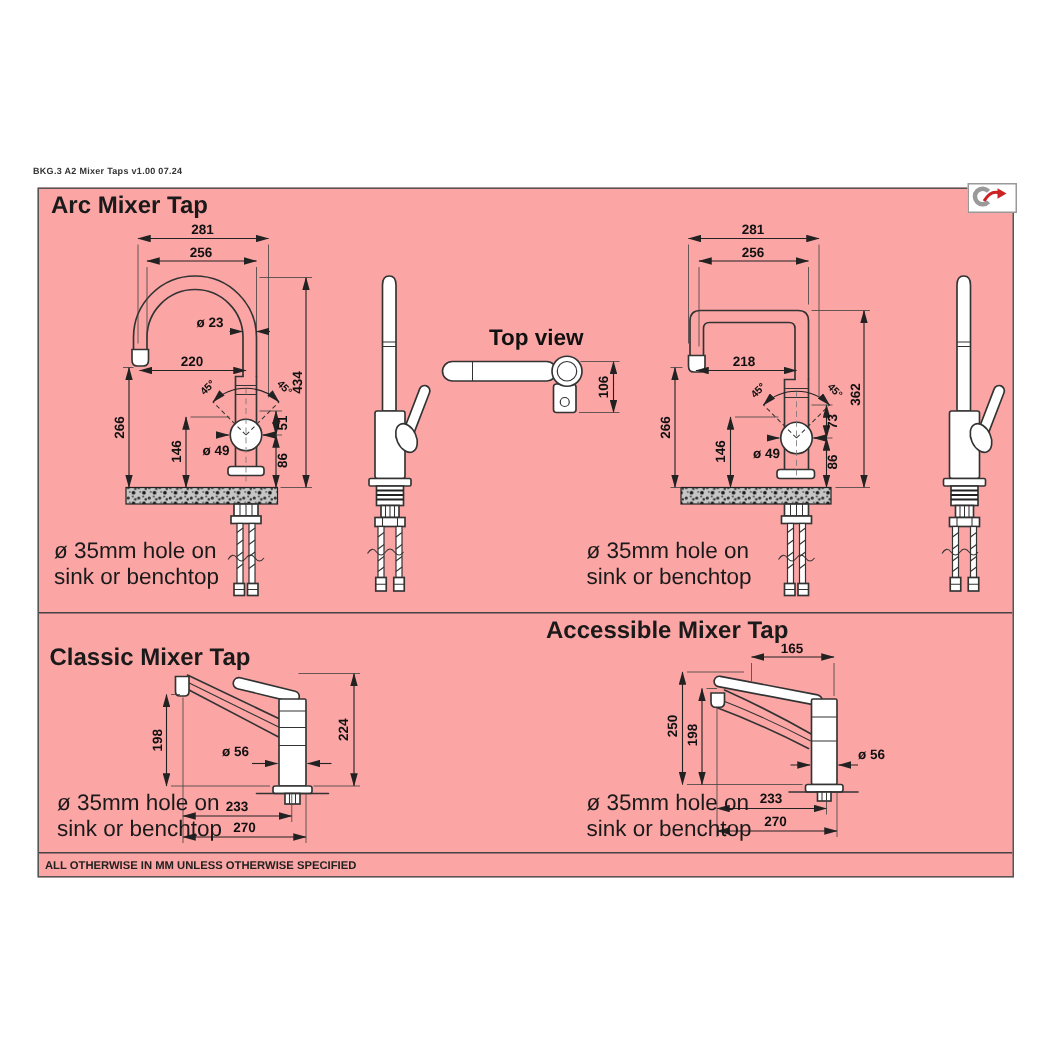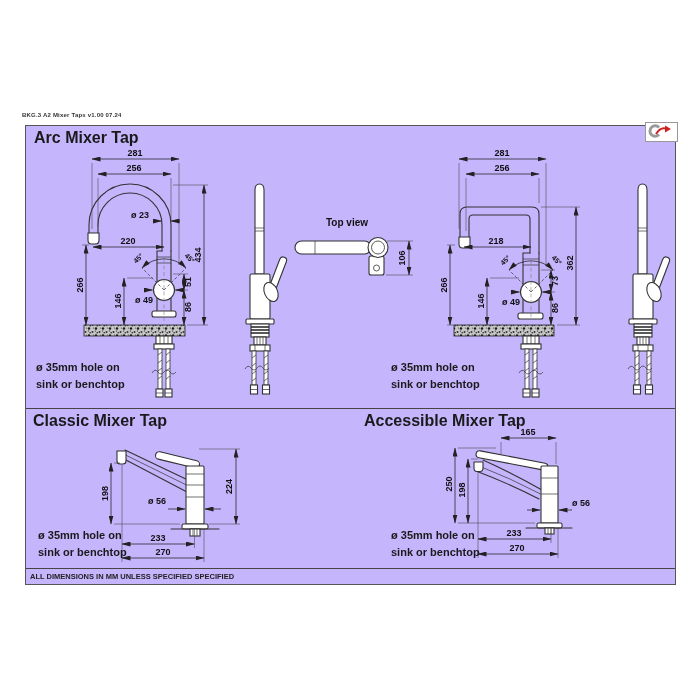--- a/index.html
+++ b/index.html
@@ -1,27 +1,27 @@
 <!DOCTYPE html>
 <html><head>
 <meta charset="utf-8">
 <style>
   html,body{margin:0;padding:0;background:#fff;}
   .page{position:relative;width:700px;height:700px;background:#fff;
         font-family:"Liberation Sans",sans-serif;color:#111;}
   .header-code{position:absolute;left:22px;top:112px;font-size:6px;font-weight:700;color:#333;letter-spacing:.2px;}
   .logo-box{position:absolute;left:645px;top:122px;width:31px;height:18px;border:1px solid #999;background:#fff;z-index:5;}
-  .sheet{position:absolute;left:25px;top:125px;width:649px;height:458px;border:1px solid #555;background:#c4b5fd;overflow:hidden;}
+  .sheet{position:absolute;left:25px;top:125px;width:649px;height:458px;border:1px solid #555;background:#fca5a5;overflow:hidden;}
   .title{position:absolute;font-size:16px;font-weight:700;color:#1a1a1a;white-space:nowrap;}
   .t-arc{left:8px;top:3px;}
   .t-cube{left:344px;top:3px;}
-  .t-classic{left:7px;top:286px;text-align:center;}
+  .t-classic{left:7px;top:304px;text-align:center;}
   .t-accessible{left:338px;top:286px;text-align:right;}
-  .tv-label{position:absolute;left:300px;top:91px;font-size:10px;font-weight:700;}
-  .note{position:absolute;font-size:11px;font-weight:700;line-height:17px;color:#1a1a1a;white-space:nowrap;}
+  .tv-label{position:absolute;left:300px;top:91px;font-size:15px;font-weight:700;}
+  .note{position:absolute;font-size:15px;font-weight:400;line-height:17px;color:#1a1a1a;white-space:nowrap;}
   .n-arc{left:10px;top:233px;}
   .n-cube{left:365px;top:233px;}
   .n-classic{left:12px;top:401px;}
   .n-accessible{left:365px;top:401px;}
   .divider{position:absolute;left:0;top:282px;width:100%;border-top:1px solid #444;}
   .footer-rule{position:absolute;left:0;top:442px;width:100%;border-top:1px solid #444;}
   .footer{position:absolute;left:4px;top:446px;font-size:7.5px;font-weight:700;color:#222;}
   .svg-abs{position:absolute;overflow:visible;}
   
   .ln{stroke:#333;stroke-width:1.1;fill:none;stroke-linecap:round;}
@@ -376,16 +376,16 @@
     <div class="note n-classic">
       <div>ø  35mm hole on</div>
       <div>sink or benchtop</div>
     </div>
     <div class="note n-accessible">
       <div>ø  35mm hole on</div>
       <div>sink or benchtop</div>
     </div>
 
     <div class="footer-rule"></div>
-    <div class="footer">ALL DIMENSIONS IN MM UNLESS SPECIFIED SPECIFIED</div>
+    <div class="footer">ALL OTHERWISE IN MM UNLESS OTHERWISE SPECIFIED</div>
 
   </div>
 </div>
 
 </body></html>

